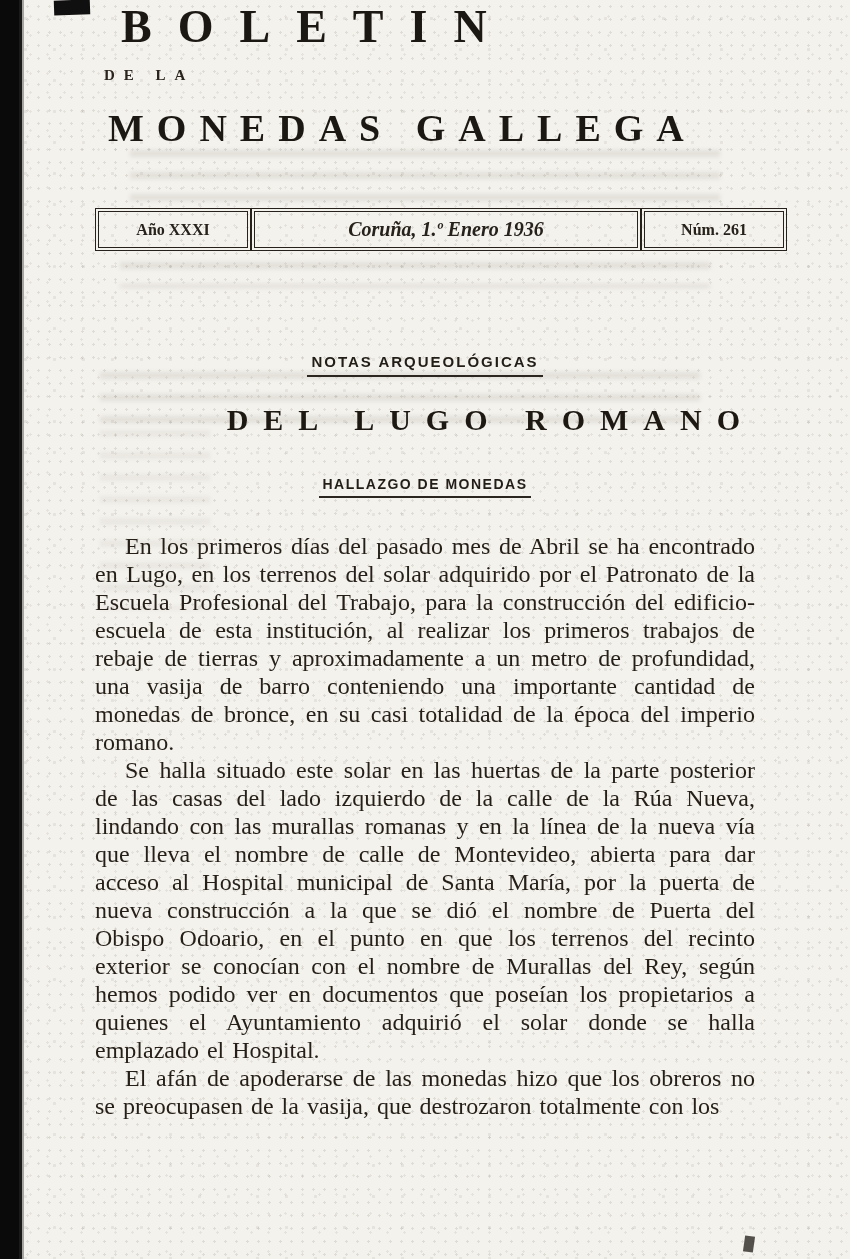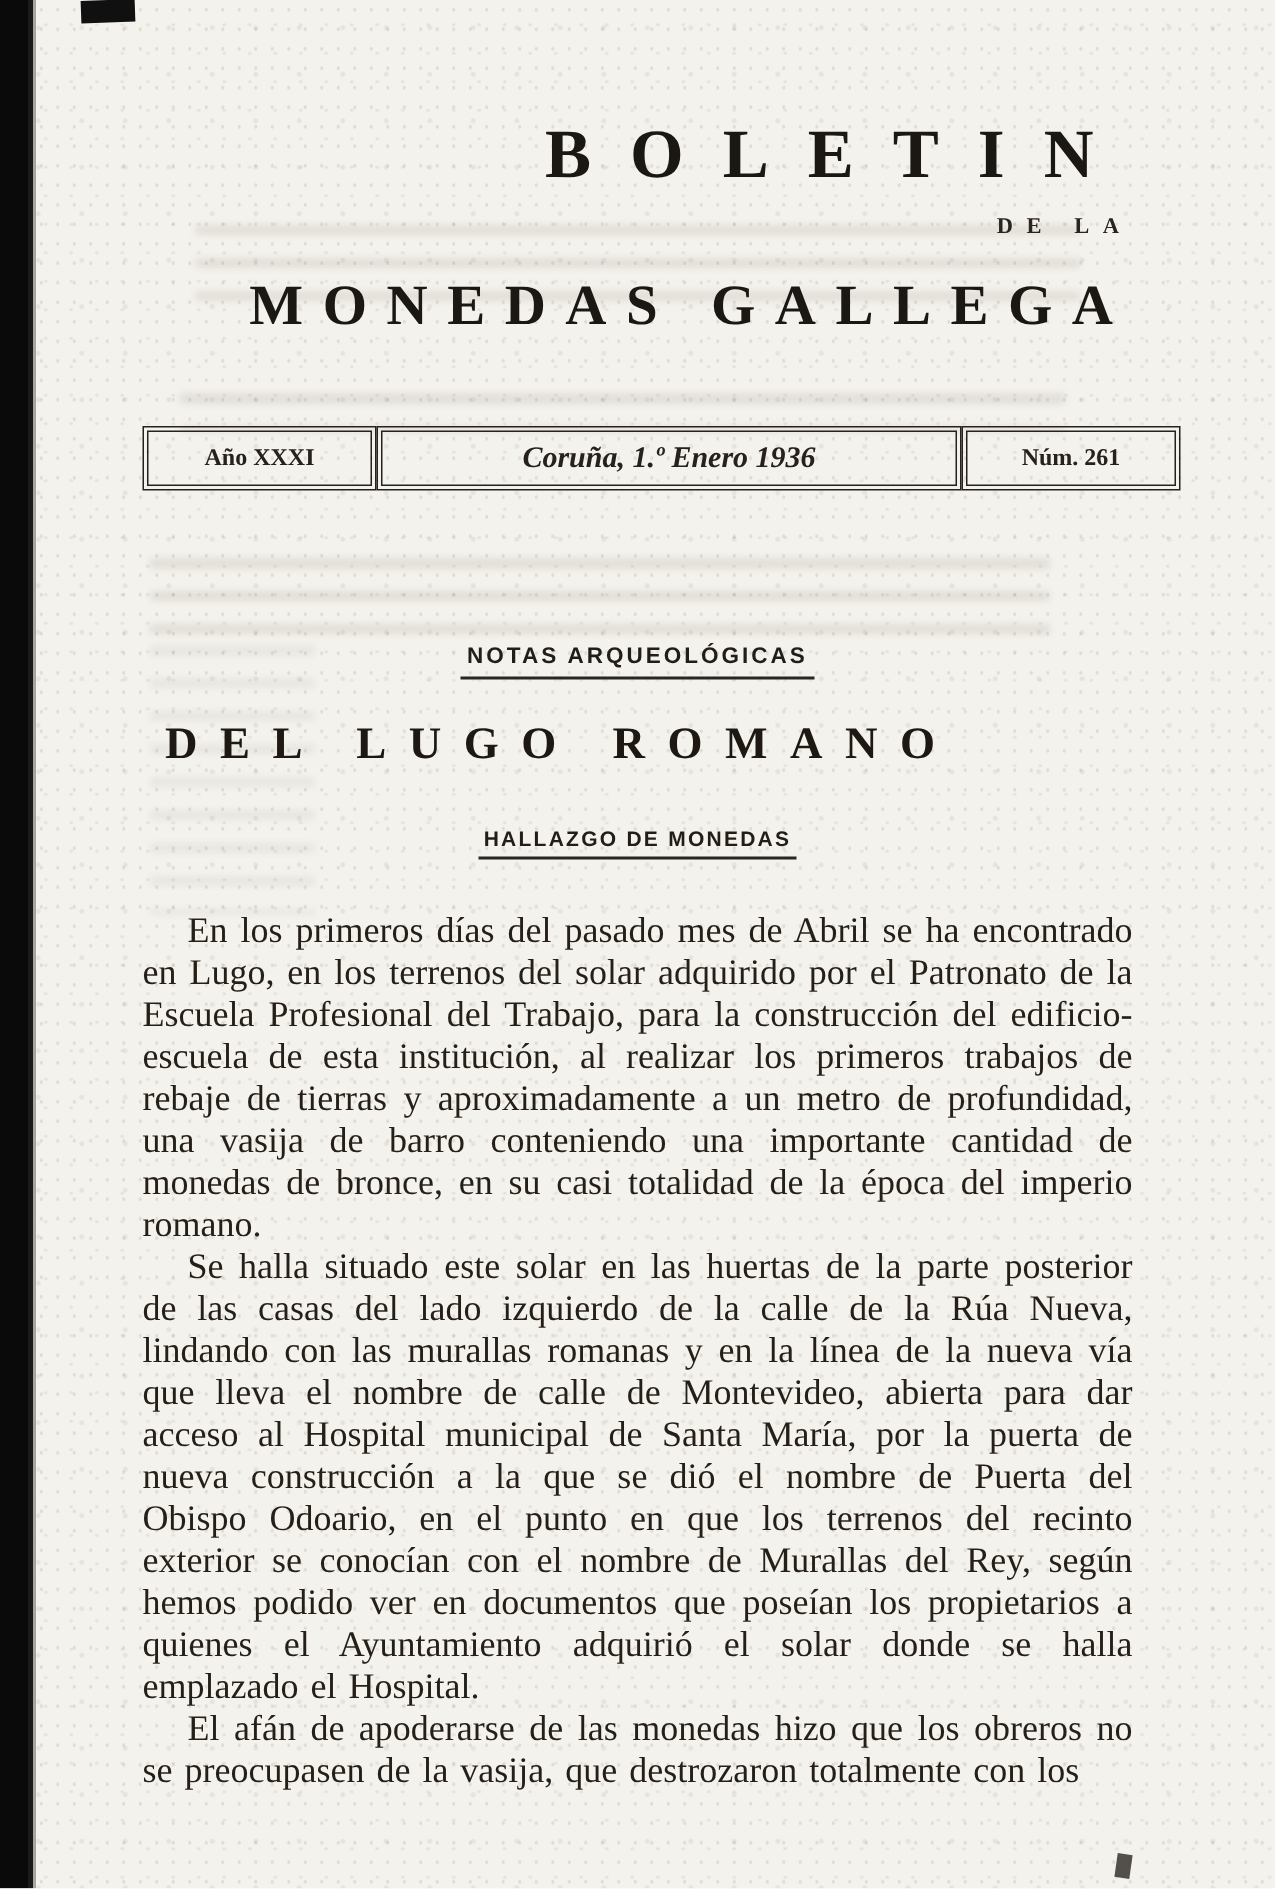--- a/index.html
+++ b/index.html
@@ -38,21 +38,21 @@
     opacity:.5;
     pointer-events:none;
   }
   .smudge.s1{left:130px;top:150px;width:590px;height:66px;}
   .smudge.s2{left:120px;top:262px;width:590px;height:26px;}
   .smudge.s3{left:100px;top:372px;width:600px;height:52px;}
   .smudge.s4{left:100px;top:430px;width:110px;height:180px;opacity:.3;}
 
   .content{position:relative;padding:0 95px;}
 
-  .masthead{text-align:right;padding-top:76px;}
+  .masthead{text-align:left;}
   .masthead-title{
     margin:0;font-size:46px;font-weight:700;letter-spacing:26px;text-indent:26px;
     color:#1b1712;
   }
   .masthead-dela{
     margin:14px 0 0 0;font-size:15px;font-weight:700;letter-spacing:9px;text-indent:9px;
     color:#2a241d;
   }
   .masthead-title2{
     margin:22px 0 0 0;font-size:38px;font-weight:700;letter-spacing:13px;text-indent:13px;
@@ -73,21 +73,21 @@
   .issue-cell.date{flex:1 1 auto;font-style:italic;font-size:20px;}
   .issue-cell.num{flex:0 0 118px;}
 
   .kicker-wrap{margin-top:90px;text-align:center;}
   .kicker{
     display:inline-block;font-family:"Liberation Sans", sans-serif;
     font-size:15px;font-weight:700;letter-spacing:2px;color:#221d17;
     border-bottom:2px solid #2b261f;padding:0 4px 5px 4px;margin-top:12px;
   }
   .article-title{
-    margin:26px 0 0 0;text-align:left;
+    margin:26px 0 0 0;text-align:right;
     font-size:30px;font-weight:700;letter-spacing:15px;text-indent:15px;color:#1d1812;
   }
   .subtitle-wrap{margin-top:38px;text-align:center;}
   .article-subtitle{
     display:inline-block;font-family:"Liberation Sans", sans-serif;
     font-size:14px;font-weight:700;letter-spacing:1.5px;color:#221d17;
     border-bottom:2px solid #2b261f;padding:0 3px 4px 3px;
   }
 
   .body-text{margin-top:34px;}

